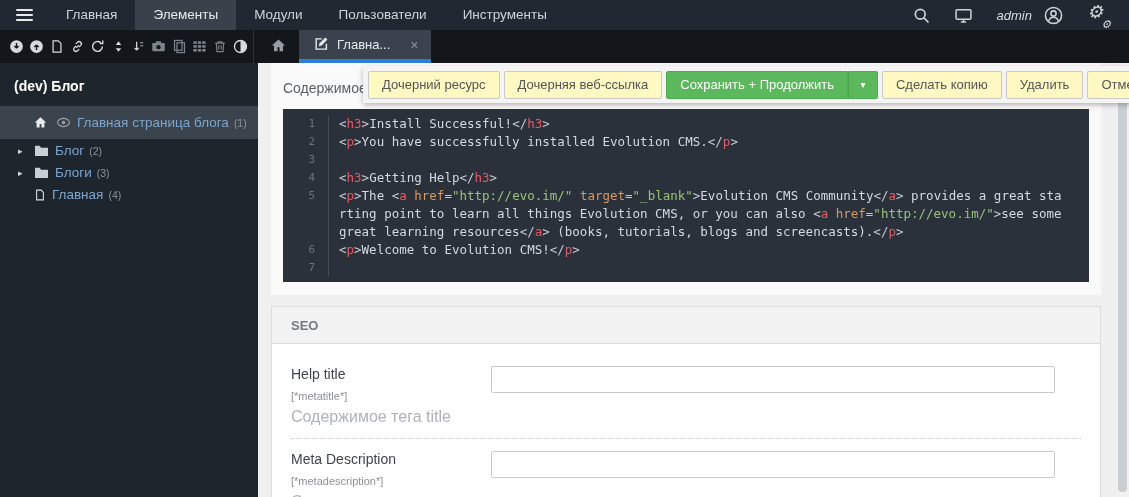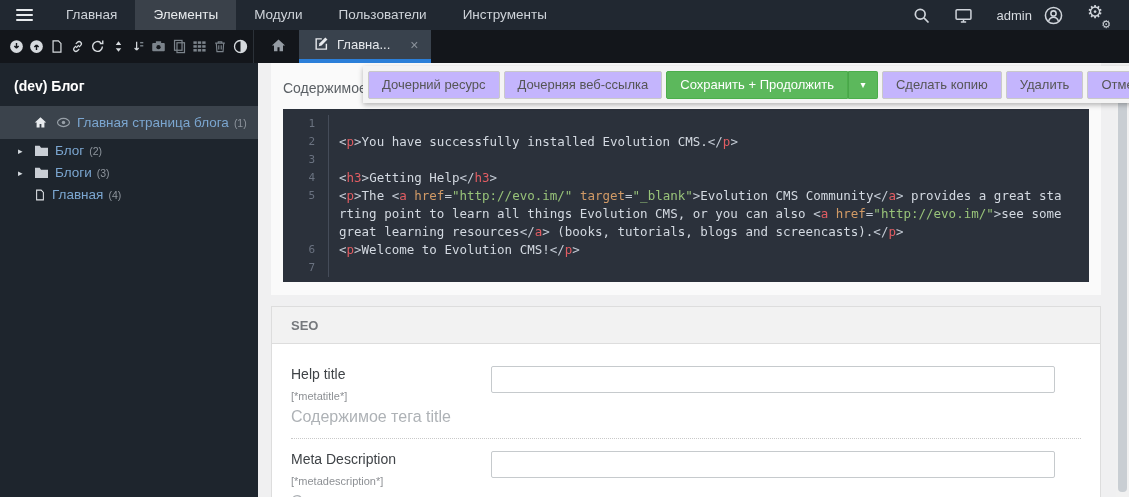--- a/index.html
+++ b/index.html
@@ -7,21 +7,21 @@
   body { font-family:"Liberation Sans", sans-serif; background:#f0f0f1; font-size:13px; }
 
   
   .topbar { height:30px; background:#212831; display:flex; align-items:center; color:#ccd1d7;text-align:right; }
   .hamburger { width:48px; height:30px; display:flex; flex-direction:column; justify-content:center; align-items:center; gap:3px; cursor:pointer; }
   .hamburger i { display:block; width:17px; height:2px; background:#e8ebee; border-radius:1px; }
   .topnav { display:flex; height:30px; }
   .nav-item { padding:0 18px; line-height:30px; font-size:13.5px; color:#ced3d9; cursor:pointer; }
   .nav-item.active { background:#3a414a; color:#e8ebee; }
   .top-spacer { flex:1; }
-  .top-right { display:flex; align-items:center; gap:24px; padding-right:18px; color:#cfd4da; }
+  .top-right { display:flex; align-items:center; gap:24px; padding-right:18px; color:#cfd4da;font-style:italic; }
   .top-right svg { display:block; }
   .username { font-size:13px; color:#d6dadf; margin-right:-12px; }
   .gears { position:relative; width:24px; height:22px; color:#cfd4da; }
   .gears .g1 { position:absolute; left:0; top:-3px; font-size:18px; line-height:22px; }
   .gears .g2 { position:absolute; right:0; bottom:-4px; font-size:11px; line-height:11px; }
 
   
   .row2 { height:33px; background:#13161b; display:flex; align-items:stretch; }
   .tool-icons { width:250px; display:flex; align-items:center; padding-left:7px; gap:1px; }
   .ticon { width:20px; height:22px; display:flex; align-items:center; justify-content:center; cursor:pointer; }
@@ -43,21 +43,21 @@
   .sb-chev-empty { width:16px; flex-shrink:0; }
   .sb-ic { margin-right:6px; display:flex; align-items:center; }
   .sb-ic.eye { margin-left:2px; color:#98a0a8; }
   .sb-label { color:#7ba6d0; }
   .sb-count { color:#8e959d; font-size:10.5px; margin-left:5px; }
 
   .content { flex:1; position:relative; background:#f0f0f1; overflow:hidden; }
 
   
   .action-bar { position:absolute; left:105px; top:3px; height:37px; background:#f4f4f4; box-shadow:0 2px 5px rgba(0,0,0,0.28); display:flex; align-items:center; padding:0 5px; gap:4px; z-index:6; }
-  .btn { height:28px; padding:0 13px; background:#c4b5fd; border:1px solid #c9c9c9; border-radius:2px; font-size:13px; color:#555; font-family:inherit; cursor:pointer; white-space:nowrap; }
+  .btn { height:28px; padding:0 13px; background:#fef9c3; border:1px solid #c9c9c9; border-radius:2px; font-size:13px; color:#555; font-family:inherit; cursor:pointer; white-space:nowrap; }
   .btn-group { display:flex; height:28px; }
   .btn-success { background:#5cb85c; border:1px solid #4cae4c; color:#fff; border-radius:2px 0 0 2px; }
   .btn-caret { width:30px; background:#5cb85c; border:1px solid #4cae4c; border-left:1px solid #4aa54a; color:#fff; border-radius:0 2px 2px 0; font-size:10px; cursor:pointer; }
 
   
   .panel1 { position:absolute; left:13px; right:28px; top:0; height:232px; background:#fafafa; }
   .section-label { position:absolute; left:12px; top:17px; font-size:14px; color:#5b6065; white-space:nowrap; }
   .editor { position:absolute; left:12px; right:12px; top:46px; bottom:13px; background:#2b313b; font-family:"DejaVu Sans Mono", monospace; font-size:12.5px; line-height:18px; padding:6px 0; overflow:hidden; cursor:text; }
   .code-row { display:flex; }
   .ln { width:46px; text-align:right; padding-right:13px; color:#6a7280; font-size:11px; flex-shrink:0; border-right:1px solid #454c59; line-height:18px; user-select:none; }
@@ -284,20 +284,21 @@
         </div>
       </div>
   </div>
 
   <div class="content">
     <div class="panel1">
       <div class="section-label">Содержимое р</div>
       <div class="editor" id="editor">
           <div class="code-row">
             <span class="ln">1</span>
+            <span class="cl"><span class="tk-p">&lt;</span><span class="tk-t">h3</span><span class="tk-p">&gt;</span><span class="tk-x">Install Successful!</span><span class="tk-p">&lt;/</span><span class="tk-t">h3</span><span class="tk-p">&gt;</span></span>
           </div>
           <div class="code-row">
             <span class="ln">2</span>
             <span class="cl"><span class="tk-p">&lt;</span><span class="tk-t">p</span><span class="tk-p">&gt;</span><span class="tk-x">You have successfully installed Evolution CMS.</span><span class="tk-p">&lt;/</span><span class="tk-t">p</span><span class="tk-p">&gt;</span></span>
           </div>
           <div class="code-row">
             <span class="ln">3</span>
             <span class="cl"></span>
           </div>
           <div class="code-row">

